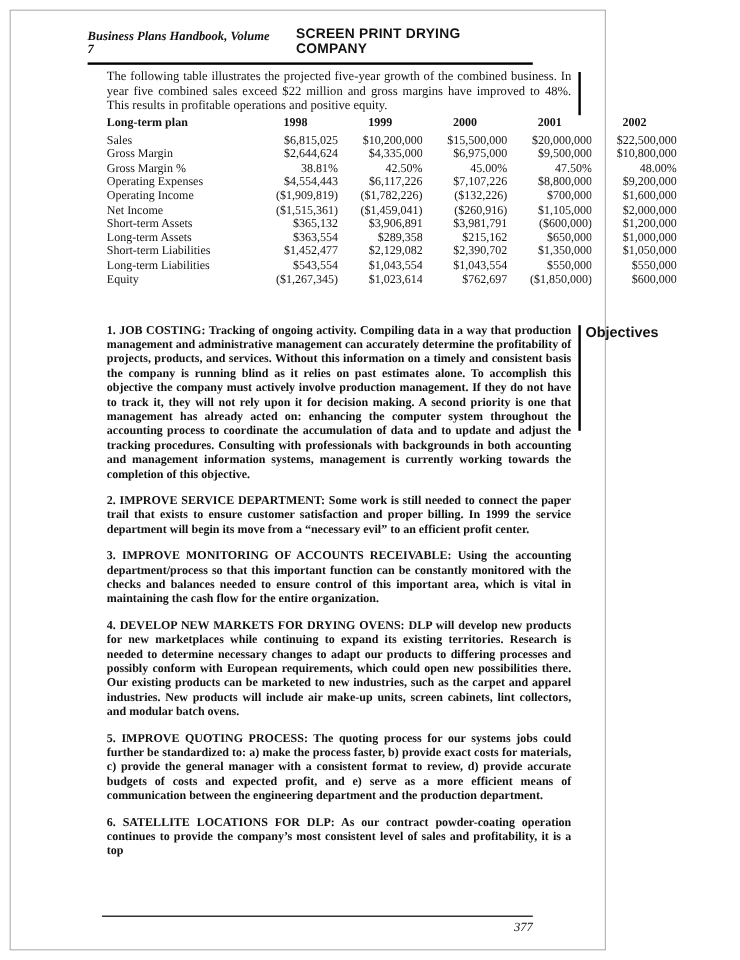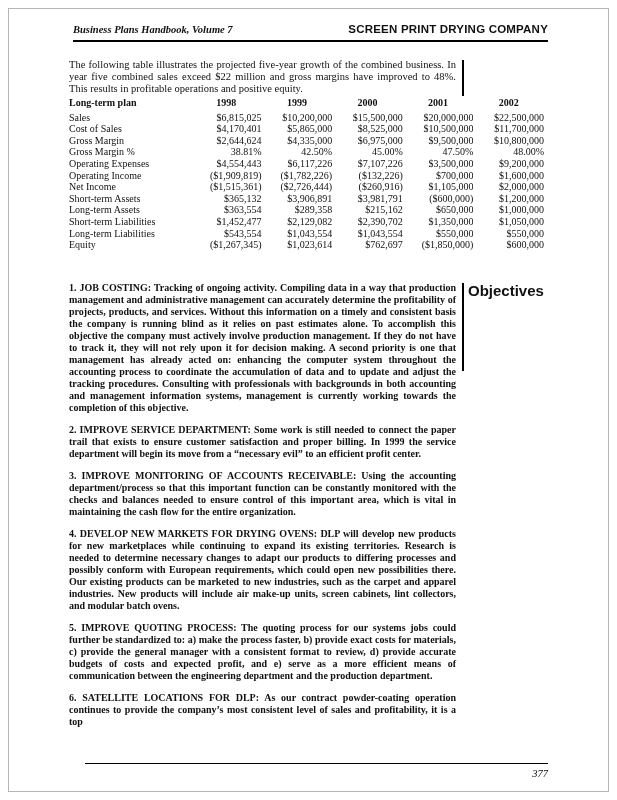--- a/index.html
+++ b/index.html
@@ -1,38 +1,38 @@
 <!DOCTYPE html>
 <html><head>
 <meta charset="utf-8">
 <style>
   * { margin:0; padding:0; box-sizing:border-box; }
   html,body { width:617px; height:800px; background:#ffffff; }
   body { font-family:"Liberation Serif", serif; color:#111; position:relative; }
-  .page { position:absolute; left:8px; top:8px; width:601px; height:784px; background:#fff; border:1px solid #b6b6b2; }
+  .page { position:absolute; left:8px; top:8px; width:497px; height:784px; background:#fff; border:1px solid #b6b6b2; }
 
   .header { position:absolute; left:64px; right:60px; top:14px; display:flex; justify-content:space-between; align-items:flex-end; border-bottom:2px solid #000; padding-bottom:5px; }
   .book-title { font-style:italic; font-weight:bold; font-size:10.5px; }
   .company-name { font-family:"Liberation Sans", sans-serif; font-weight:bold; font-size:11.5px; letter-spacing:.2px;margin-left:16px; }
 
-  .content { position:absolute; left:60px; top:50px; width:475px; }
+  .content { position:absolute; left:80px; top:50px; width:475px; }
   .intro-wrap { position:relative; width:387px; }
   .intro { font-size:10.5px; line-height:12px; text-align:justify; }
   .change-bar { position:absolute; width:2px; background:#000; left:393px; }
   .bar-intro { top:1px; height:36px; }
 
   .fin-table { width:475px; border-collapse:collapse; margin-top:2px; table-layout:fixed; font-size:10px; }
   .fin-table th, .fin-table td { padding:0; line-height:11.6px; text-align:right; white-space:nowrap; overflow:hidden; }
   .fin-table th { font-weight:bold; padding-bottom:3px;text-align:center; }
   .fin-table .lbl { text-align:left; width:122px; }
 
   .body-section { position:relative; margin-top:31px; }
   .body-col { width:387px; }
   .para { font-size:10px; line-height:12px; text-align:justify; margin-bottom:10px;font-weight:bold; }
-  .margin-note { position:absolute; left:399px; top:0; font-family:"Liberation Sans", sans-serif; font-weight:bold; font-size:15px; }
+  .margin-note { position:absolute; left:399px; top:0; font-family:"Liberation Sans", sans-serif; font-weight:bold; font-size:12px; }
   .bar-p1 { top:1px; height:88px; }
 
   .footer { position:absolute; left:76px; right:60px; bottom:12px; border-top:1.5px solid #000; text-align:right; padding-top:4px; font-size:10.5px; font-style:italic; }
 </style>
 </head>
 <body>
 
 <div class="page">
 
   <div class="header">
@@ -62,63 +62,55 @@
 
       <tr>
           <td class="lbl">Sales</td>
           <td>$6,815,025</td>
           <td>$10,200,000</td>
           <td>$15,500,000</td>
           <td>$20,000,000</td>
           <td>$22,500,000</td>
         </tr>
           <tr>
-          <td class="lbl">Cost of Sales</td>
-          <td>$4,170,401</td>
-          <td>$5,865,000</td>
-          <td>$8,525,000</td>
-          <td>$10,500,000</td>
-          <td>$11,700,000</td>
-        </tr>
-          <tr>
           <td class="lbl">Gross Margin</td>
           <td>$2,644,624</td>
           <td>$4,335,000</td>
           <td>$6,975,000</td>
           <td>$9,500,000</td>
           <td>$10,800,000</td>
         </tr>
           <tr>
           <td class="lbl">Gross Margin %</td>
           <td>38.81%</td>
           <td>42.50%</td>
           <td>45.00%</td>
           <td>47.50%</td>
           <td>48.00%</td>
         </tr>
           <tr>
           <td class="lbl">Operating Expenses</td>
           <td>$4,554,443</td>
           <td>$6,117,226</td>
           <td>$7,107,226</td>
-          <td>$3,500,000</td>
+          <td>$8,800,000</td>
           <td>$9,200,000</td>
         </tr>
           <tr>
           <td class="lbl">Operating Income</td>
           <td>($1,909,819)</td>
           <td>($1,782,226)</td>
           <td>($132,226)</td>
           <td>$700,000</td>
           <td>$1,600,000</td>
         </tr>
           <tr>
           <td class="lbl">Net Income</td>
           <td>($1,515,361)</td>
-          <td>($2,726,444)</td>
+          <td>($1,459,041)</td>
           <td>($260,916)</td>
           <td>$1,105,000</td>
           <td>$2,000,000</td>
         </tr>
           <tr>
           <td class="lbl">Short-term Assets</td>
           <td>$365,132</td>
           <td>$3,906,891</td>
           <td>$3,981,791</td>
           <td>($600,000)</td>

